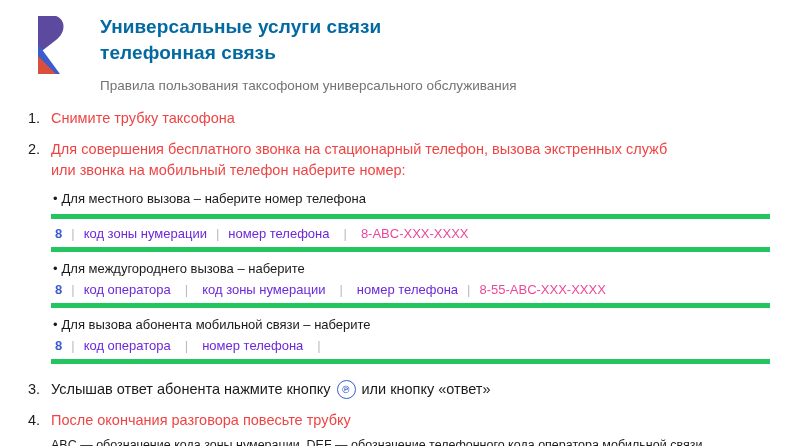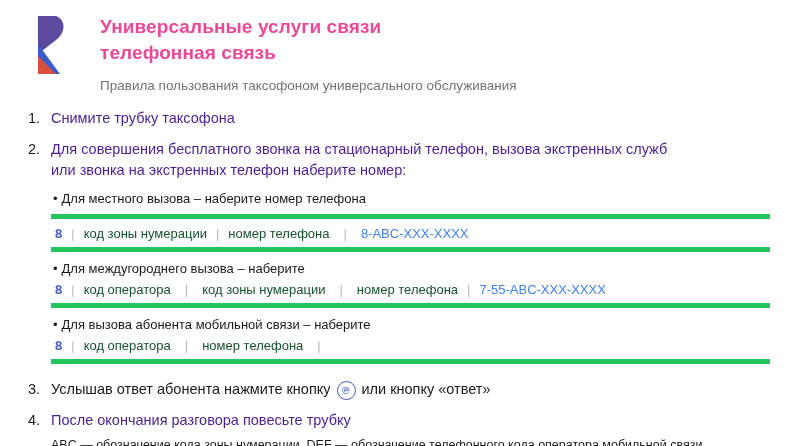--- a/index.html
+++ b/index.html
@@ -34,21 +34,21 @@
     margin-top: 2px;
   }
   .logo svg { display: block; }
   .header-text {
     margin-left: 20px;
     padding-top: 2px;
   }
   .title {
     font-size: 19px;
     font-weight: bold;
-    color: #ec4899;
+    color: #0369a1;
     line-height: 26px;
     letter-spacing: 0.1px;
   }
   .subtitle {
     font-size: 13.5px;
     color: #737373;
     margin-top: 11px;
     line-height: 17px;
   }
 
@@ -71,21 +71,21 @@
     text-align: left;
     padding-left: 2px;
     box-sizing: border-box;
   }
   .step-body {
     flex: 1 1 auto;
   }
   .step-text {
     font-size: 14.5px;
     line-height: 21px;
-    color: #4c1d95;
+    color: #ef4444;
   }
 
   
   .bullets {
     margin-top: 8px;
   }
   .bullet-block {
     border-bottom: 5px solid #22c55e;
     padding-bottom: 6px;
     margin-bottom: 7px;
@@ -101,40 +101,40 @@
     margin-right: 4px;
   }
   .code-row {
     display: flex;
     align-items: center;
     margin-top: 4px;
     padding-left: 4px;
     font-size: 13px;
   }
   .code-cell {
-    color: #14532d;
+    color: #6d28d9;
     white-space: nowrap;
   }
   .code-cell.blue-bold {
     font-weight: bold;
     color: #3b5ccc;
   }
   .code-cell.plain {
-    color: #3b82f6;
+    color: #ec4899;
   }
   .sep {
     color: #b9b9c4;
     margin: 0 9px;
   }
   .sep.wide { margin: 0 14px; }
 
   
   .inline-row {
     display: flex;
-    align-items: flex-end;
+    align-items: center;
     font-size: 14.5px;
     line-height: 21px;
   }
   .answer-icon {
     display: inline-flex;
     align-items: center;
     justify-content: center;
     width: 17px;
     height: 17px;
     border: 1.3px solid #3b5ccc;
@@ -179,21 +179,21 @@
       <div class="step-num">1.</div>
       <div class="step-body">
         <div class="step-text">Снимите трубку таксофона</div>
       </div>
     </div>
 
     <div class="step" style="margin-top:10px;">
       <div class="step-num">2.</div>
       <div class="step-body">
         <div class="step-text">Для совершения бесплатного звонка на стационарный телефон, вызова экстренных служб</div>
-        <div class="step-text">или звонка на экстренных телефон наберите номер:</div>
+        <div class="step-text">или звонка на мобильный телефон наберите номер:</div>
 
         <div class="bullets">
 
           <div class="bullet-block">
             <div class="bullet-line">
               <span class="bullet-dot">•</span><span>Для местного вызова – наберите номер телефона</span>
             </div>
           </div>
 
           <div class="bullet-block">
@@ -214,21 +214,21 @@
             </div>
             <div class="code-row">
               <span class="code-cell blue-bold">8</span>
               <span class="sep">|</span>
               <span class="code-cell">код оператора</span>
               <span class="sep wide">|</span>
               <span class="code-cell">код зоны нумерации</span>
               <span class="sep wide">|</span>
               <span class="code-cell">номер телефона</span>
               <span class="sep">|</span>
-              <span class="code-cell plain">7-55-ABC-XXX-XXXX</span>
+              <span class="code-cell plain">8-55-ABC-XXX-XXXX</span>
             </div>
           </div>
 
           <div class="bullet-block">
             <div class="bullet-line">
               <span class="bullet-dot">•</span><span>Для вызова абонента мобильной связи – наберите</span>
             </div>
             <div class="code-row">
               <span class="code-cell blue-bold">8</span>
               <span class="sep">|</span>

